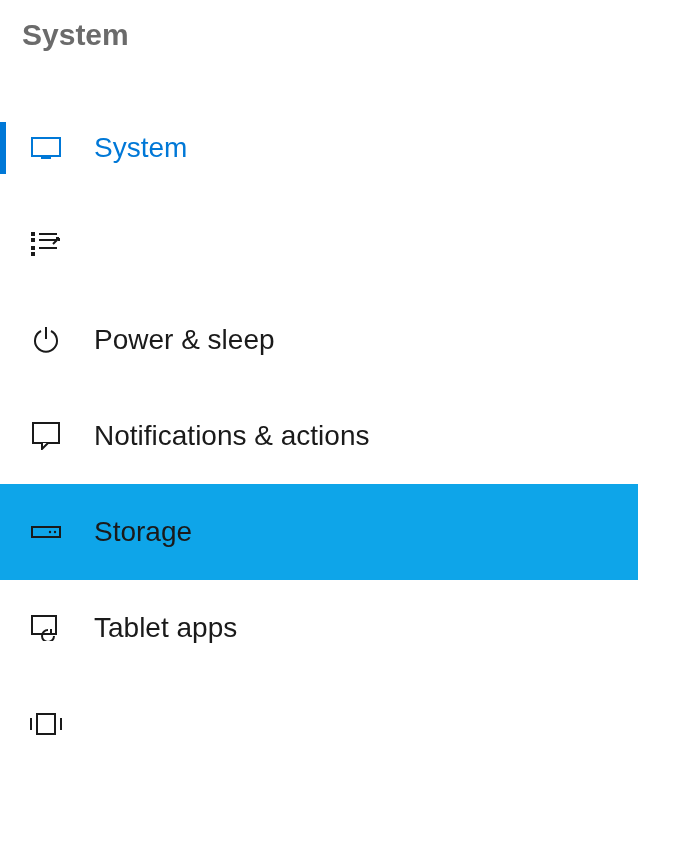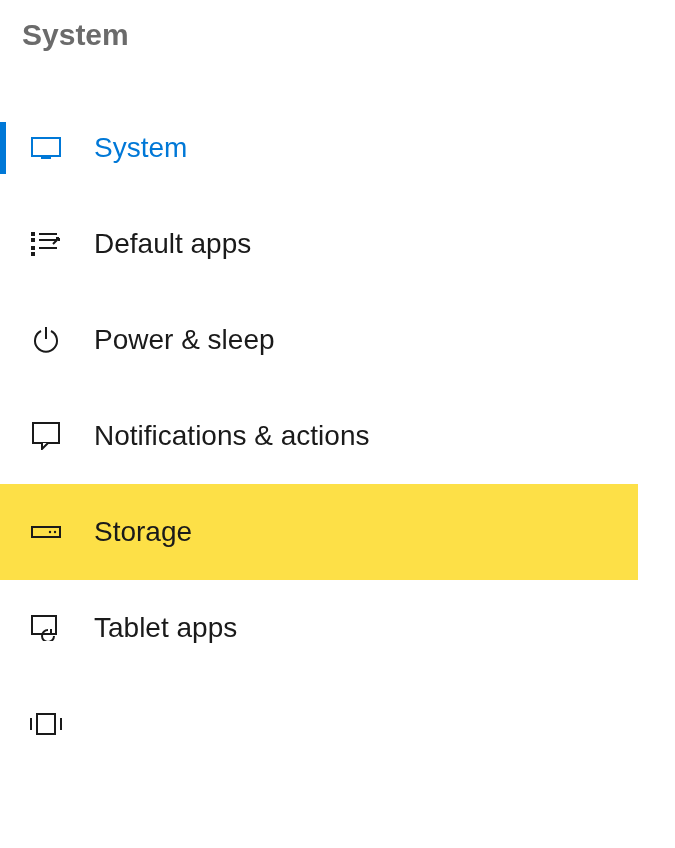--- a/index.html
+++ b/index.html
@@ -31,21 +31,21 @@
     .nav-item.selected::before {
       content: "";
       position: absolute;
       left: 0;
       top: 22px;
       bottom: 22px;
       width: 6px;
       background: #0078d7;
     }
     .nav-item.selected .label { color: #0078d7; }
-    .nav-item.hovered { background: #fde047; text-align: right; }
+    .nav-item.hovered { background: #0ea5e9; text-align: right; }
     .icon-wrap {
       width: 32px;
       height: 32px;
       display: flex;
       align-items: center;
       justify-content: center;
       flex-shrink: 0;
     }
     .label {
       margin-left: 32px;
@@ -79,21 +79,20 @@
         <rect x="0" y="0" width="4" height="4"></rect>
           <rect x="0" y="6" width="4" height="4"></rect>
         <rect x="0" y="14" width="4" height="4"></rect>
           <rect x="0" y="20" width="4" height="4"></rect>
         <rect x="8" y="1" width="18" height="2"></rect>
           <rect x="8" y="7" width="18" height="2"></rect>
         <rect x="8" y="15" width="18" height="2"></rect>
         <path d="M 22 12 L 28 6 M 28 6 L 25 6 M 28 6 L 28 9" stroke="#1a1a1a" stroke-width="2" fill="none"></path>
       </svg>
     </span>
-    <span class="label">Default apps</span>
   </div>
 
   <div class="nav-item">
     <span class="icon-wrap">
       <svg width="26" height="26" viewBox="0 0 26 26" fill="none" stroke="#1a1a1a" stroke-width="2">
         <path d="M 8 4 A 11 11 0 1 0 18 4"></path>
         <line x1="13" y1="0" x2="13" y2="12"></line>
       </svg>
     </span>
     <span class="label">Power &amp; sleep</span>

